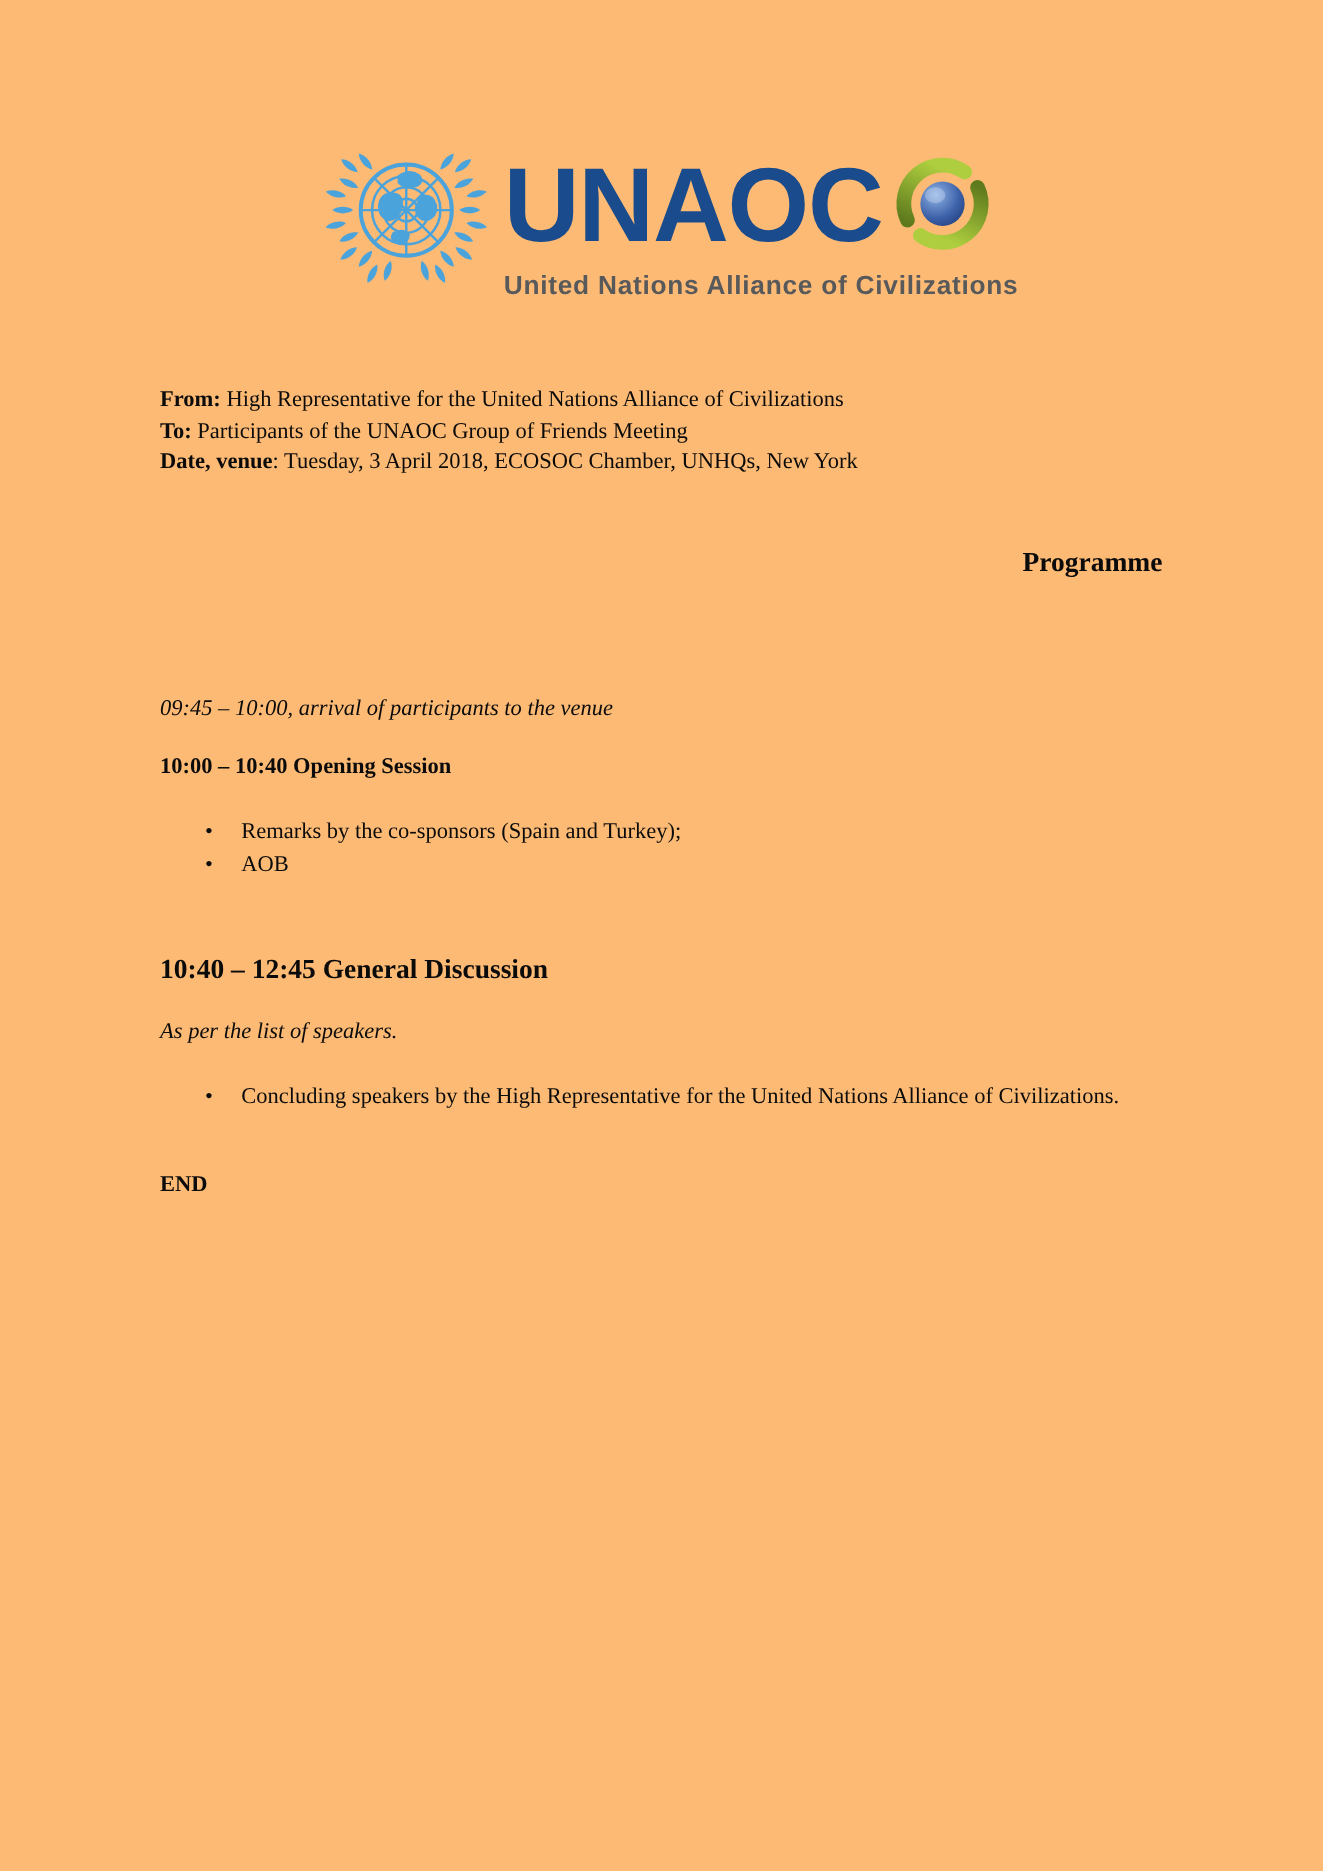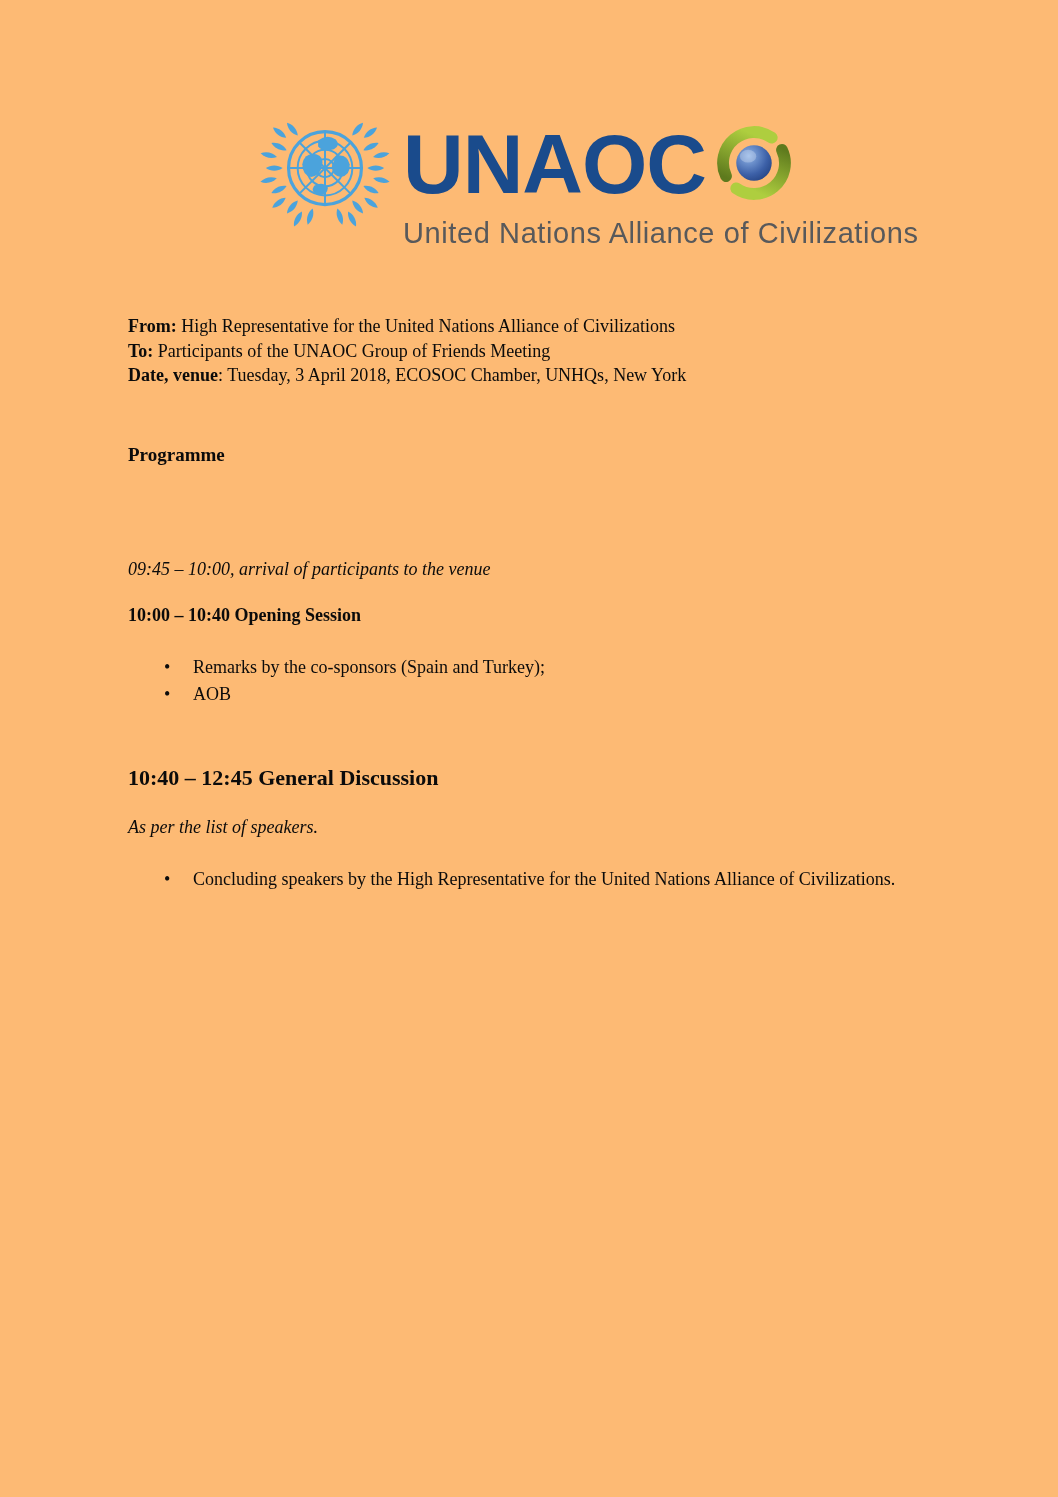--- a/index.html
+++ b/index.html
@@ -30,40 +30,40 @@
   .wordmark-line { display: flex; align-items: center; }
   .wordmark {
     font-size: 84px;
     font-weight: 700;
     letter-spacing: -1px;
     line-height: 0.88;
     color: #1a4b8c;
   }
   .swirl-svg { margin-left: -2px; margin-top: -4px; }
   .tagline {
-    font-size: 29px;
-    font-weight: 400;
+    font-size: 21px;
+    font-weight: 700;
     letter-spacing: 0.6px;
     color: #58595b;
     margin-top: 4px;
     white-space: nowrap;
   }
 
   
   .content {
     margin: 0 128px;
     font-size: 18px;
   }
   .meta-block { margin-top: 64px; line-height: 24.5px; }
   .meta-line b { font-weight: 700; }
   .doc-title {
     margin-top: 56px;
-    text-align: left;
+    text-align: right;
     font-weight: 700;
-    font-size: 19px;
+    font-size: 22px;
   }
   .arrival-note {
     margin-top: 90px;
     font-style: italic;
     line-height: 27px;
   }
   .session-heading { font-weight: 700; line-height: 27px; }
   .h-opening   { margin-top: 19px; }
   .h-discussion{ margin-top: 56px; }
   .h-closing   { margin-top: 47px; }
@@ -200,15 +200,16 @@
 
     <h2 class="session-heading h-discussion" style="font-size:22px;">10:40 – 12:45 General Discussion</h2>
 
     <p class="italic-note">As per the list of speakers.</p>
 
 
     <ul class="bullet-list">
       <li>Concluding speakers by the High Representative for the United Nations Alliance of Civilizations.</li>
     </ul>
 
+    <p class="end-marker">END</p>
 
   </main>
 </div>
 
 </body></html>

